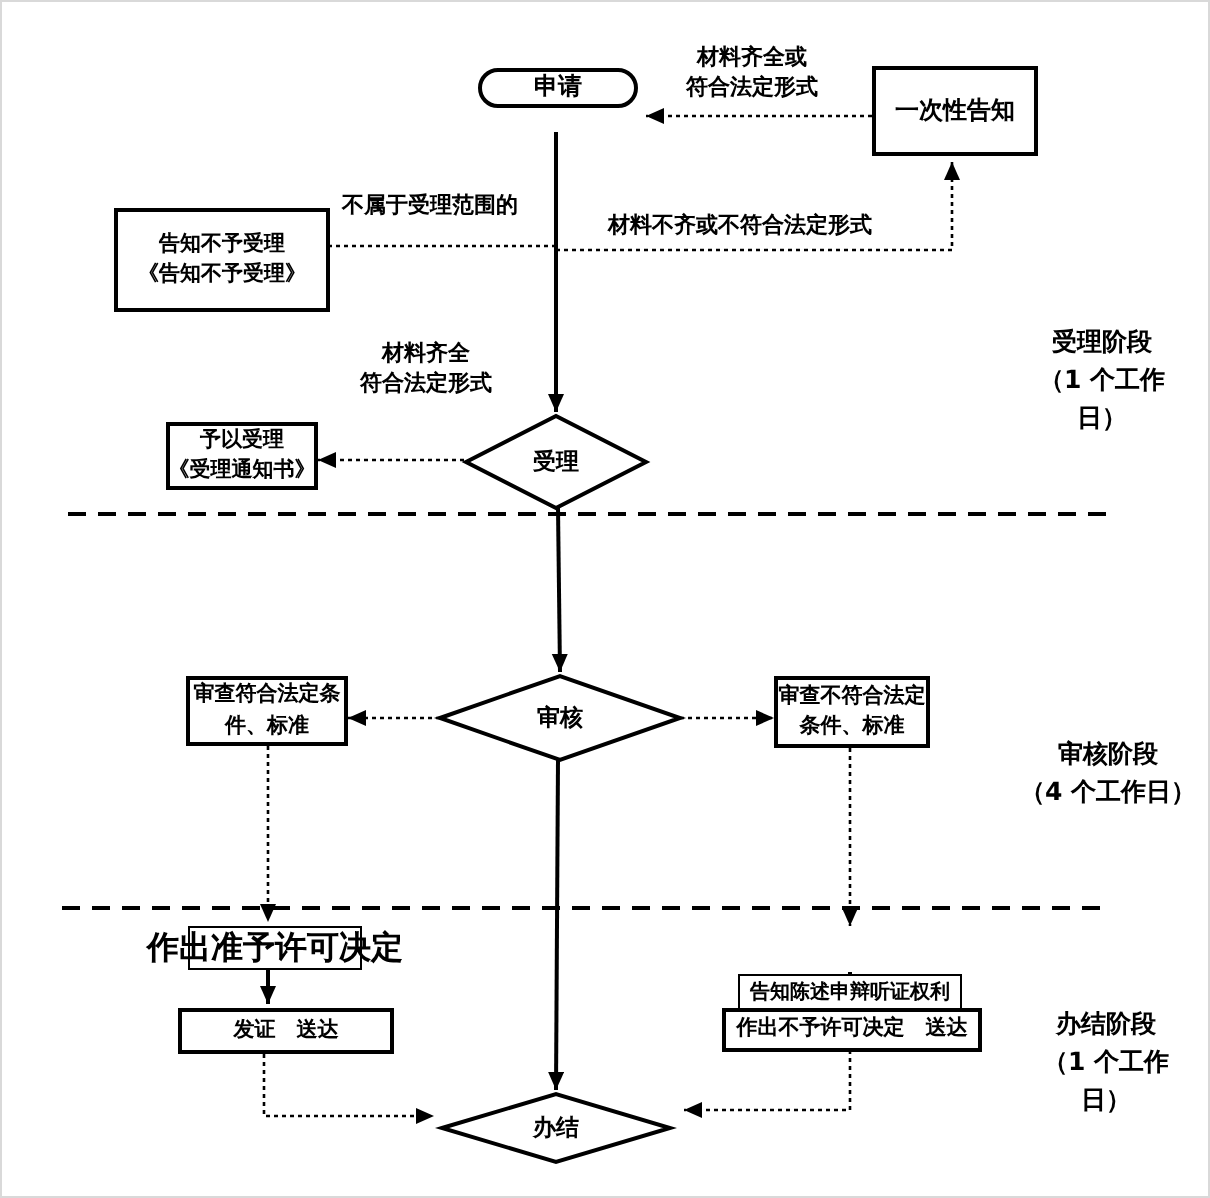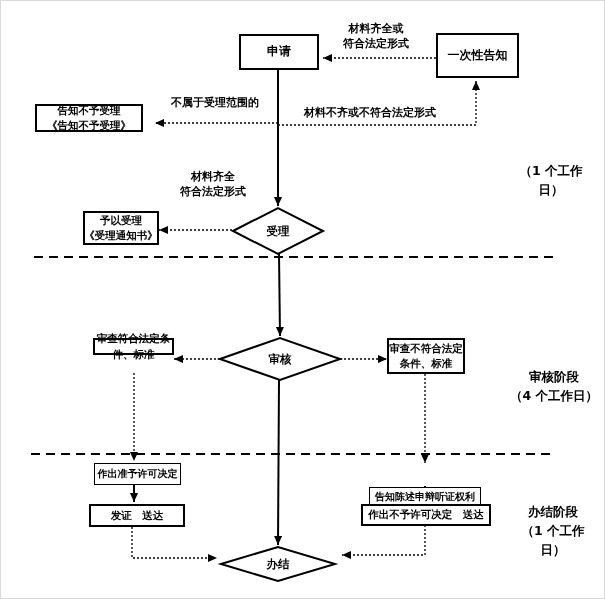--- a/index.html
+++ b/index.html
@@ -61,53 +61,53 @@
     <line x1="133" y1="372" x2="133" y2="460" stroke="#000" stroke-width="1.3" stroke-dasharray="2 2" marker-end="url(#ah)"></line>
     <line x1="424" y1="373" x2="424" y2="462" stroke="#000" stroke-width="1.3" stroke-dasharray="2 2" marker-end="url(#ah)"></line>
     <polyline points="131,526 131,557 216,557" fill="none" stroke="#000" stroke-width="1.3" stroke-dasharray="2 2" marker-end="url(#ah)"></polyline>
     <polyline points="424,524 424,554 341,554" fill="none" stroke="#000" stroke-width="1.3" stroke-dasharray="2 2" marker-end="url(#ah)"></polyline>
 
     <polygon points="232,230 277,207 322,230 277,253" fill="#fff" stroke="#000" stroke-width="2"></polygon>
     <polygon points="219,358 279,337 339,358 279,379" fill="#fff" stroke="#000" stroke-width="2"></polygon>
     <polygon points="220,563 277,546 334,563 277,580" fill="#fff" stroke="#000" stroke-width="2"></polygon>
   </svg>
 
-  <div class="box" style="left:238px;top:33px;width:80px;height:36px;font-size:12px;">
+  <div class="box" style="left:238px;top:33px;width:80px;height:20px;font-size:12px;border-radius:10px;">
     <span>申请</span>
   </div>
 
   <div class="box" style="left:435px;top:32px;width:83px;height:45px;font-size:12px;">
     <span>一次性告知</span>
   </div>
 
-  <div class="box" style="left:34px;top:103px;width:108px;height:28px;font-size:10.5px;">
+  <div class="box" style="left:56px;top:103px;width:108px;height:52px;font-size:10.5px;">
     <span>告知不予受理</span>
     <span>《告知不予受理》</span>
   </div>
 
   <div class="box" style="left:82px;top:210px;width:76px;height:34px;font-size:10.5px;justify-content:center;">
     <span>予以受理</span>
     <span>《受理通知书》</span>
   </div>
 
-  <div class="box" style="left:92px;top:337px;width:81px;height:17px;font-size:10.5px;text-align:center;">
+  <div class="box" style="left:92px;top:337px;width:81px;height:35px;font-size:10.5px;text-align:center;">
     <span>审查符合法定条</span>
     <span>件、标准</span>
   </div>
 
   <div class="box" style="left:386px;top:337px;width:78px;height:36px;font-size:10.5px;">
     <span>审查不符合法定</span>
     <span>条件、标准</span>
   </div>
 
-  <div class="box thin" style="left:93px;top:462px;width:87px;height:22px;font-size:10px;">
+  <div class="box thin" style="left:93px;top:462px;width:87px;height:22px;font-size:16px;">
     <span>作出准予许可决定</span>
   </div>
 
-  <div class="box" style="left:88px;top:503px;width:96px;height:23px;font-size:10.5px;">
+  <div class="box" style="left:88px;top:503px;width:108px;height:23px;font-size:10.5px;">
     <span>发证　送达</span>
   </div>
 
   <div class="box thin" style="left:368px;top:486px;width:112px;height:21px;font-size:10px;">
     <span>告知陈述申辩听证权利</span>
   </div>
 
   <div class="box" style="left:360px;top:503px;width:130px;height:22px;font-size:10.5px;">
     <span>作出不予许可决定　送达</span>
   </div>
@@ -128,20 +128,21 @@
   <div class="dlabel" style="left:303px;top:105px;">
     <span>材料不齐或不符合法定形式</span>
   </div>
 
   <div class="dlabel" style="left:167px;top:169px;width:90px;">
     <span>材料齐全</span>
     <span>符合法定形式</span>
   </div>
 
   <div class="stage" style="left:510px;top:161px;width:80px;">
+    <span>受理阶段</span>
     <span>（1 个工作</span>
     <span>日）</span>
   </div>
 
   <div class="stage" style="left:506px;top:340px;width:94px;margin-top:27px;">
     <span>审核阶段</span>
     <span>（4 个工作日）</span>
   </div>
 
   <div class="stage" style="left:512px;top:502px;width:80px;">

